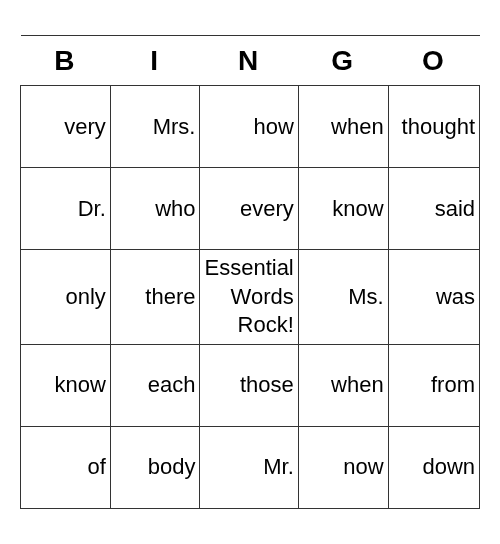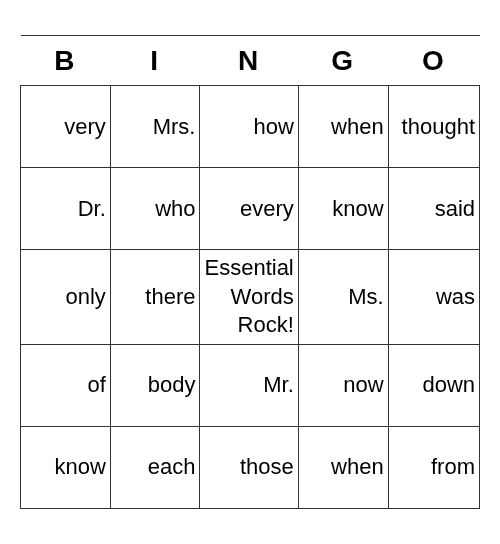--- a/index.html
+++ b/index.html
@@ -104,27 +104,27 @@
       <td>said</td>
     </tr>
     <tr>
       <td>only</td>
       <td>there</td>
       <td class="center-cell">Essential Words Rock!</td>
       <td>Ms.</td>
       <td>was</td>
     </tr>
     <tr>
+      <td>know</td>
+      <td>each</td>
+      <td>those</td>
+      <td>when</td>
+      <td>from</td>
+    </tr>
+    <tr>
       <td>of</td>
       <td>body</td>
       <td>Mr.</td>
       <td>now</td>
       <td>down</td>
     </tr>
-    <tr>
-      <td>know</td>
-      <td>each</td>
-      <td>those</td>
-      <td>when</td>
-      <td>from</td>
-    </tr>
   </tbody>
 </table>
 
 </body></html>

